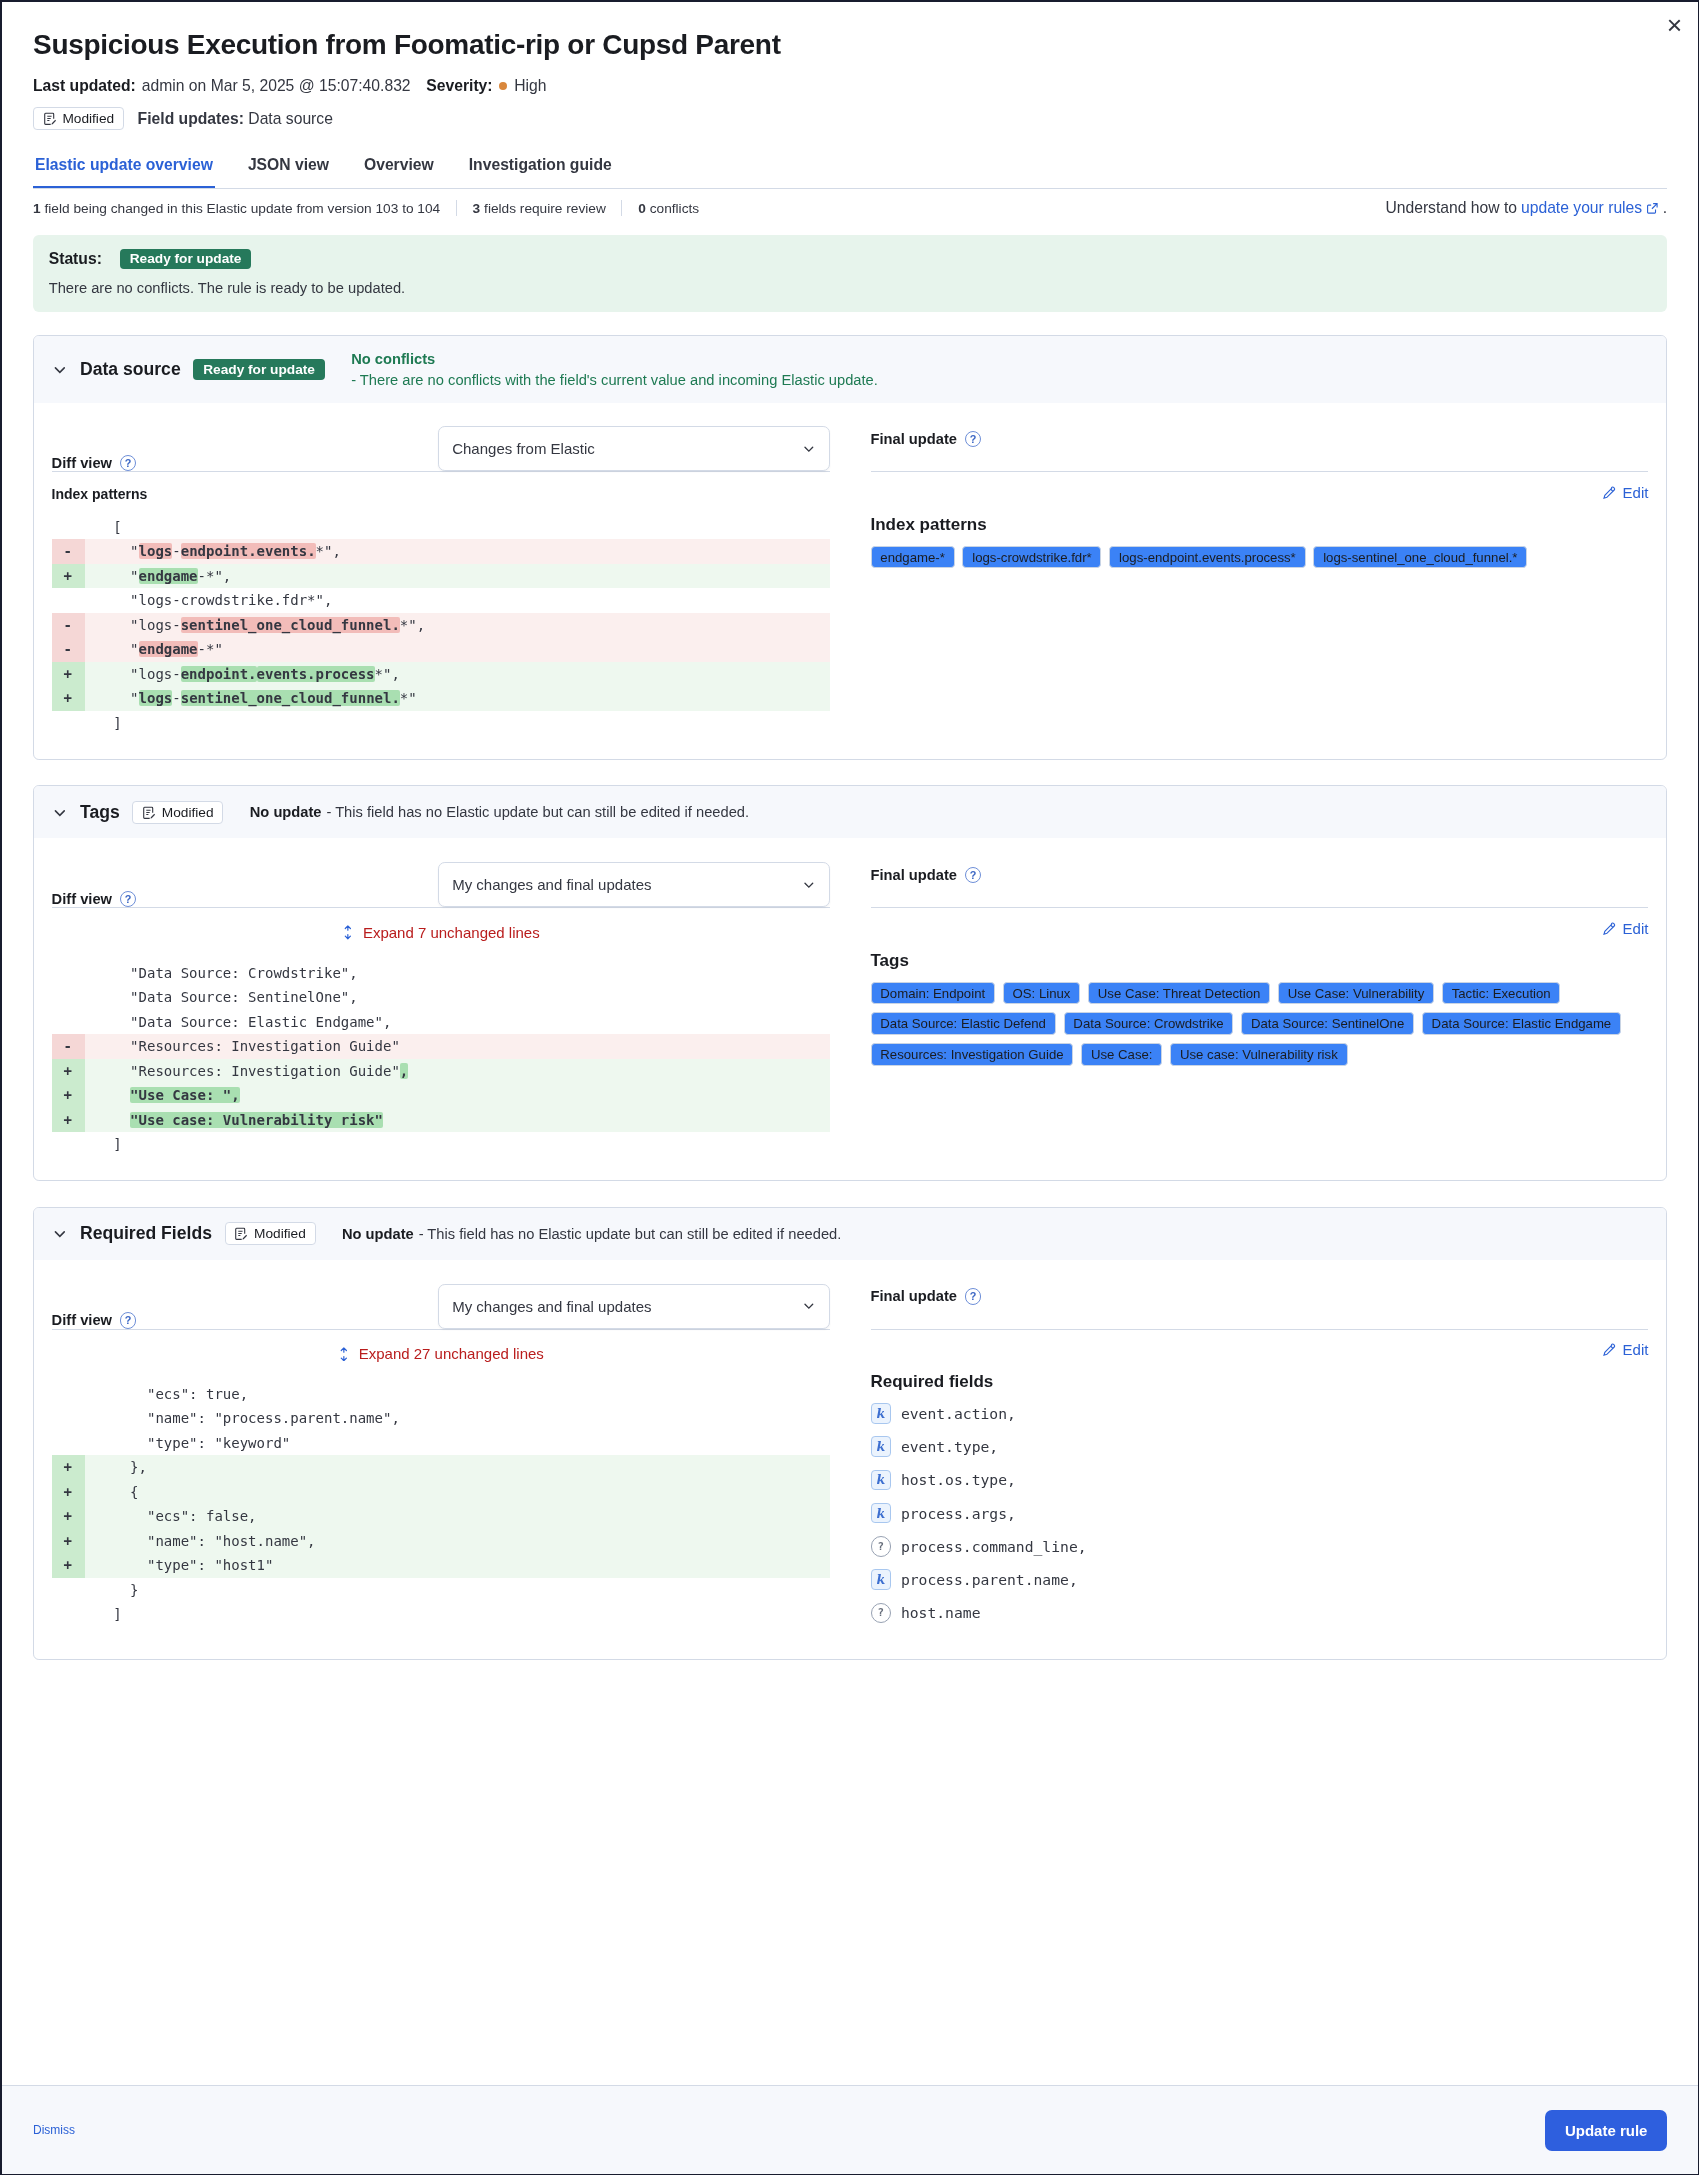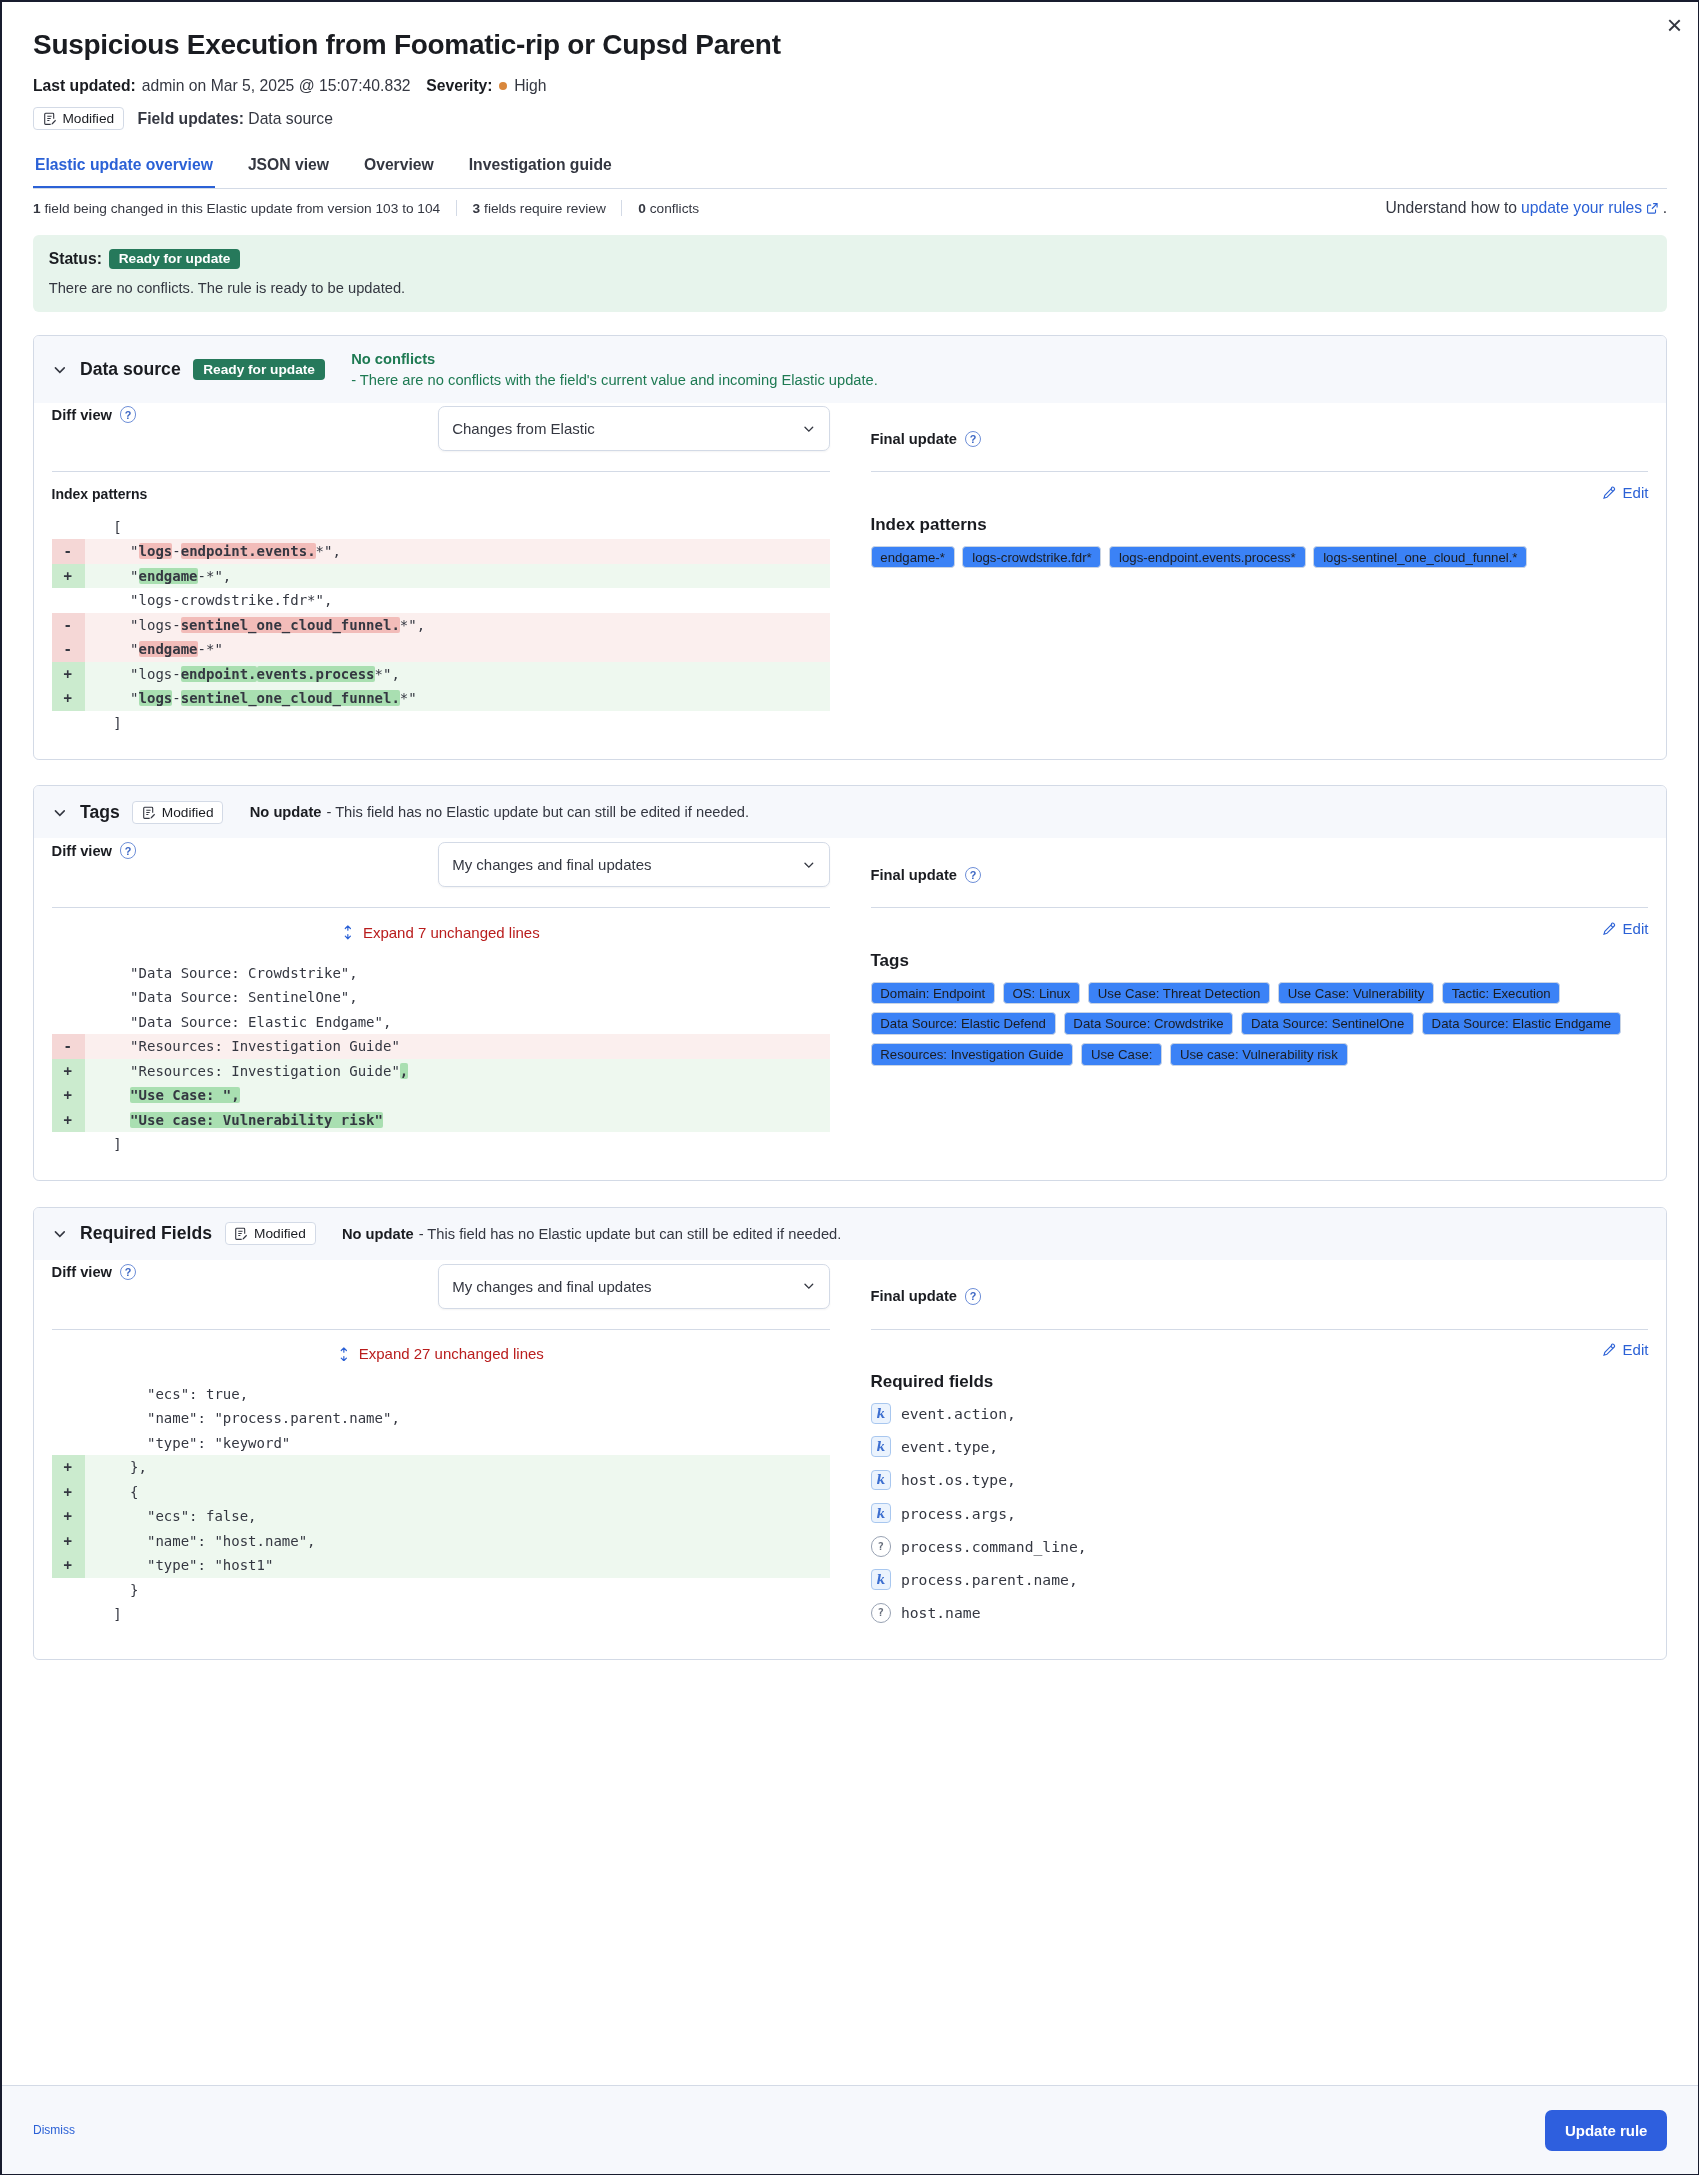--- a/index.html
+++ b/index.html
@@ -24,36 +24,36 @@
   .tabs { display:flex; gap:31px; border-bottom:1px solid #d3dae6; padding:0; }
   .tab { font-size:15.7px; font-weight:700; color:#343741; padding:7.8px 2px 12.7px 2px; cursor:pointer;
     border-bottom:2.9px solid transparent; }
   .tab.active { color:#2b61d6; border-bottom-color:#2b61d6; }
   .counts { display:flex; align-items:center; padding:9.8px 0 11.8px 0; font-size:13.7px; color:#343741; }
   .count-item { display:flex; gap:3.9px; align-items:center; }
   .count-sep { width:1px; height:15.7px; background:#d3dae6; margin:0 15.7px; }
   .counts .right { margin-left:auto; font-size:15.7px; display:flex; align-items:center; gap:3.9px; }
   a.link { color:#2b61d6; text-decoration:none; cursor:pointer; }
   .status-panel { margin:5.9px 31px 23.5px 31px; background:#e7f4ec; border-radius:5.9px; padding:13.7px 15.7px 15.7px 15.7px; }
-  .status-line { display:flex; align-items:center; gap:7px; font-size:15.7px; }
+  .status-line { display:flex; align-items:center; gap:18px; font-size:15.7px; }
   .status-line b { color:#1a1c21; }
   .green-badge { background:#26795b; color:#fff; border-radius:3.9px; padding:2.9px 9.8px; font-size:13.7px; font-weight:600; }
   .status-msg { font-size:14.7px; margin-top:10.8px; color:#343741; }
 
   .card { margin:0 31px 25.5px 31px; border:1px solid #d3dae6; border-radius:5.9px; background:#fff; overflow:hidden; }
   .card-head { background:#f6f8fc; padding:14.7px 17.6px; display:flex; align-items:center; gap:12.7px; cursor:pointer; }
   .card-title { font-size:17.6px; font-weight:700; color:#1a1c21; }
   .chev { flex:none; display:inline-flex; }
   .head-status { font-size:14.7px; margin-left:13.7px; display:flex; gap:4.9px; align-items:baseline; }
   .head-status.green, .head-status.green b { color:#1e7a53;flex-direction:column; }
   .head-status b { color:#1a1c21; }
   .card-body { padding:3.9px 17.6px 23.5px 17.6px; }
   .cols { display:flex; gap:41px; }
   .col { flex:1 1 0; min-width:0; }
-  .colhead { height:65px; display:flex; align-items:flex-start; justify-content:space-between; }
+  .colhead { height:65px; display:flex; align-items:flex-end; justify-content:space-between; }
   .colhead-left { height:65px; display:flex; align-items:center; gap:7.8px; }
   .fld-label { font-size:14.7px; font-weight:700; color:#1a1c21; display:flex; align-items:center; gap:7.8px; }
   .help-q { width:16.7px; height:16.7px; border-radius:50%; border:1px solid #6e8fd8; color:#3b66c4;
     font-size:10.8px; font-weight:700; display:inline-flex; align-items:center; justify-content:center; cursor:pointer; }
   .select { position:relative; width:392px; height:45px; border:1px solid #d3dae6; border-radius:6.9px;
     background:#fff; box-shadow:0 1px 2px rgba(52,55,65,.06); display:flex; align-items:center;
     padding:0 37px 0 13.7px; font-size:15px; color:#343741; cursor:pointer; }
   .select .sel-chev { position:absolute; right:12.7px; top:50%; transform:translateY(-50%); display:flex; }
   .col-hr { border:none; border-top:1px solid #d3dae6; margin:0; }
   .left-subtitle { font-size:14px; font-weight:700; color:#1a1c21; margin:13.7px 0 12.7px 0; }

